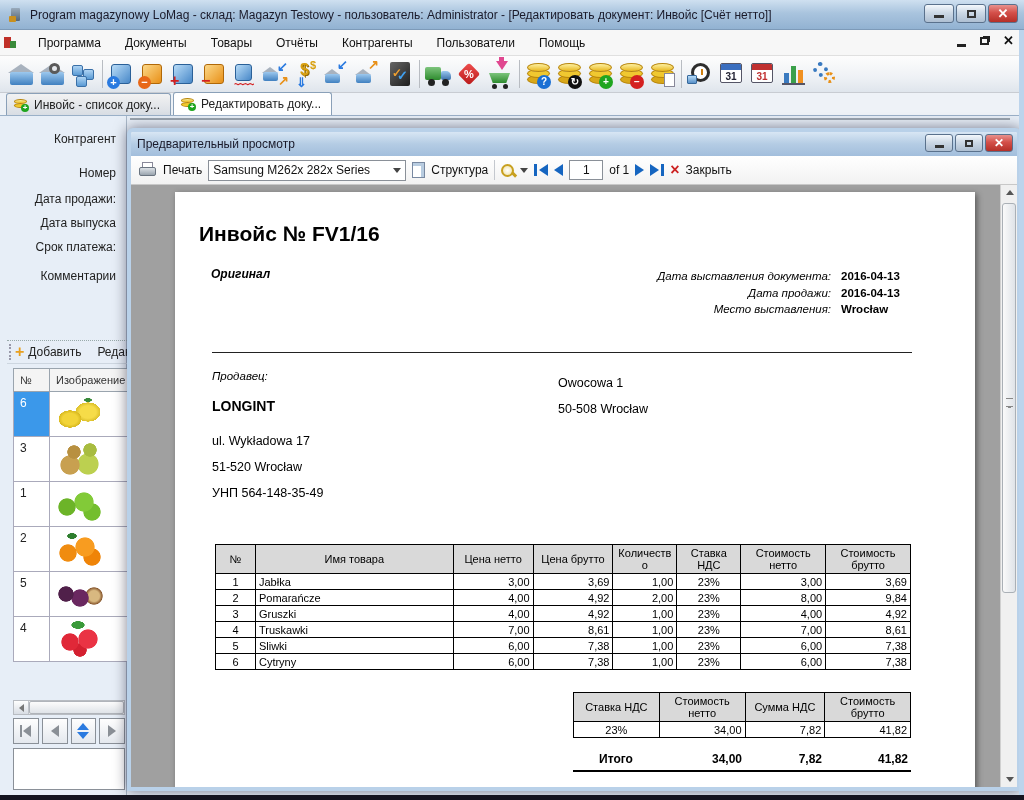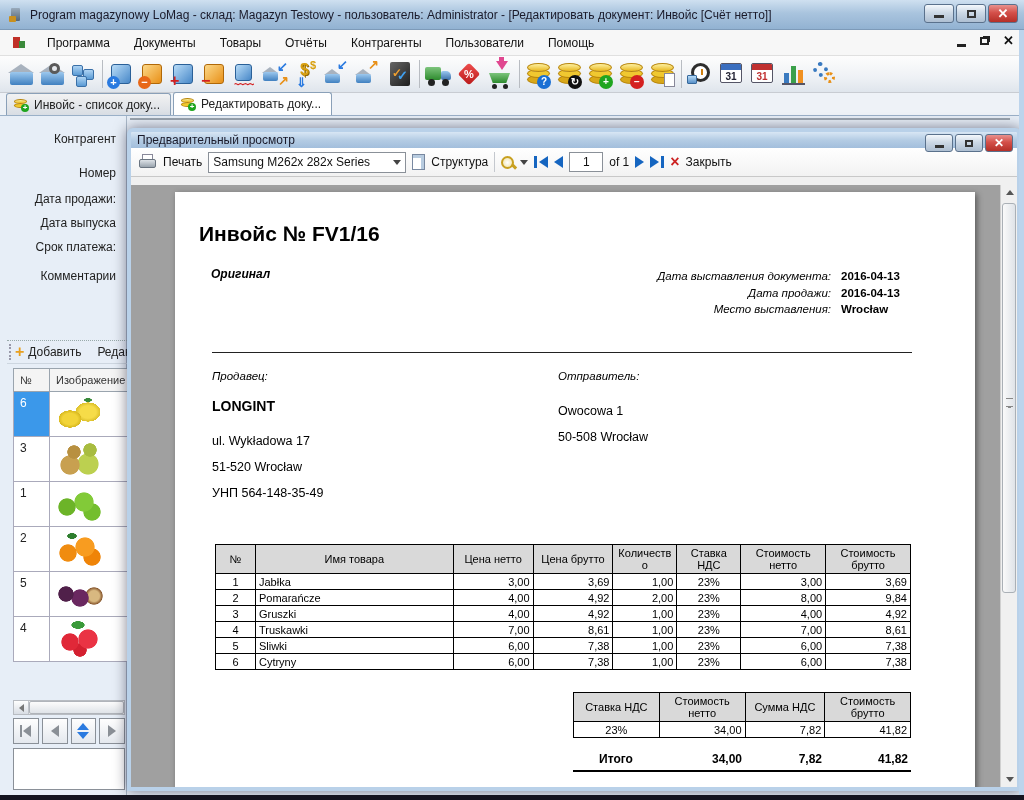--- a/index.html
+++ b/index.html
@@ -17,21 +17,21 @@
   .win-btns { position:absolute; right:6px; top:4px; display:flex; gap:2px; }
   .wbtn { width:30px; height:19px; border:1px solid #5a718c; border-radius:3px;
     background:linear-gradient(#f4f8fc,#cdd9e6 45%,#aebfd2); display:flex; align-items:center; justify-content:center; }
   .wbtn .glyph-min { width:10px; height:3px; background:#333; margin-top:6px; }
   .wbtn .glyph-max { width:9px; height:8px; border:2px solid #333; }
   .wbtn.close { background:linear-gradient(#e8918d,#d4504a 45%,#b52f28); }
   .wbtn.close span { color:#fff; font-weight:bold; font-size:13px; line-height:13px; }
 
   
   .menubar { position:absolute; left:0; top:30px; width:1024px; height:26px; background:#f7f7f7;
-    border-bottom:1px solid #e0e0e0; display:flex; align-items:center; padding-left:9px; }
+    border-bottom:1px solid #e0e0e0; display:flex; align-items:center; padding-left:0; }
   .menubar .mico { width:16px; height:16px; position:relative; margin:0 8px 0 2px; }
   .menubar .mico i { position:absolute; left:2px; top:2px; width:7px; height:11px; background:#c03028; }
   .menubar .mico b { position:absolute; left:8px; top:6px; width:6px; height:7px; background:#3a8a3a; }
   .menu-item { font-size:12px; color:#111; padding:4px 12px; }
   .mdi-btns { position:absolute; right:10px; top:5px; display:flex; gap:14px; align-items:center; }
   .mdi-btns .m1 { width:9px; height:3px; background:#222; margin-top:8px; }
   .mdi-btns .m2 { width:9px; height:8px; border:2px solid #222; box-shadow:2px -2px 0 -1px #222; }
   .mdi-btns .m3 { color:#111; font-size:13px; font-weight:bold; line-height:12px; }
 
   
@@ -163,21 +163,21 @@
   .vbar { width:2px; height:12px; background:#8a8f96; }
   .updown { display:flex; flex-direction:column; gap:2px; align-items:center; }
   .tri.up { border-left:6px solid transparent; border-right:6px solid transparent; border-bottom:7px solid #2a7ae0; }
   .tri.dn { border-left:6px solid transparent; border-right:6px solid transparent; border-top:7px solid #2a7ae0; }
   .sb-empty { position:absolute; left:8px; top:632px; width:112px; height:42px; background:#fff; border:1px solid #8a9098; }
   .panel-hint { position:absolute; left:130px; top:2px; width:880px; height:10px; border-top:2px solid #9aa4ae; }
 
   
   .dialog { position:absolute; left:127px; top:128px; width:894px; height:663px;
     border:4px solid #b9d1e9; border-radius:6px 6px 0 0; box-shadow:0 0 14px rgba(0,0,30,.5); background:#f0f0f0; }
-  .dlg-titlebar { height:16px; background:linear-gradient(#d8e6f4,#b4cce4 50%,#a2bedc); border-radius:2px 2px 0 0;
+  .dlg-titlebar { height:24px; background:linear-gradient(#d8e6f4,#b4cce4 50%,#a2bedc); border-radius:2px 2px 0 0;
     display:flex; align-items:center; padding:0 6px; position:relative; }
   .dlg-title { font-size:12px; color:#1a1a2a; }
   .dlg-btns { position:absolute; right:4px; top:2px; display:flex; gap:2px; }
   .dbtn { width:28px; height:18px; border:1px solid #5a718c; border-radius:3px;
     background:linear-gradient(#f4f8fc,#cdd9e6 45%,#aebfd2); display:flex; align-items:center; justify-content:center; }
   .dbtn.close { background:linear-gradient(#e8918d,#d4504a 45%,#b52f28); }
   .dbtn .glyph-min { width:9px; height:3px; background:#333; margin-top:6px; }
   .dbtn .glyph-max { width:8px; height:7px; border:2px solid #333; }
   .dbtn.close span { color:#fff; font-weight:bold; font-size:12px; line-height:12px; }
   .dlg-toolbar { height:29px; background:linear-gradient(#ffffff,#f2f2f2); border-bottom:1px solid #c8c8c8;
@@ -586,21 +586,20 @@
           <div class="inv-hr"></div>
 
           <div class="party seller">
             <div class="plabel">Продавец:</div>
             <div class="pname">LONGINT</div>
             <div class="pline">ul. Wykładowa 17</div>
             <div class="pline">51-520  Wrocław</div>
             <div class="pline">УНП 564-148-35-49</div>
           </div>
           <div class="party sender">
-            <div class="plabel">Отправитель:</div>
             <div class="pline">Owocowa 1</div>
             <div class="pline">50-508  Wrocław</div>
           </div>
 
           <div class="inv-table">
             <div class="itr ith">
               <div class="itc c0">№</div>
               <div class="itc c1">Имя товара</div>
               <div class="itc c2">Цена нетто</div>
               <div class="itc c3">Цена брутто</div>

